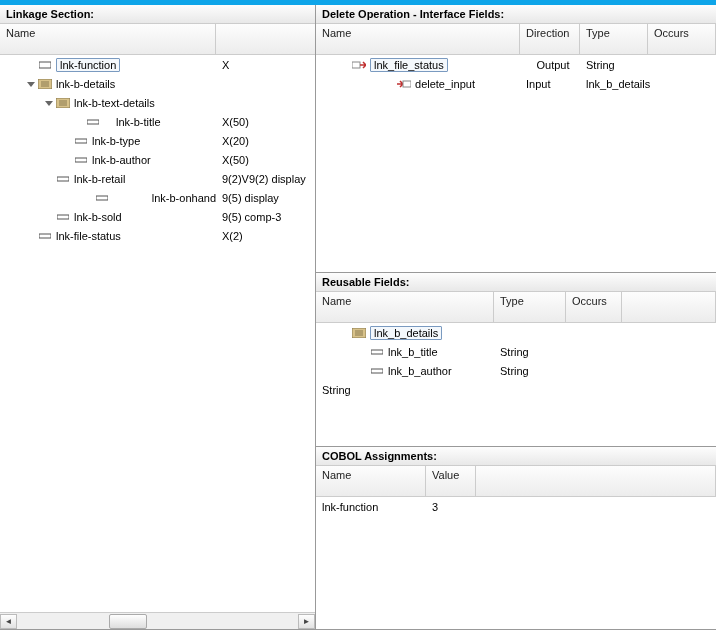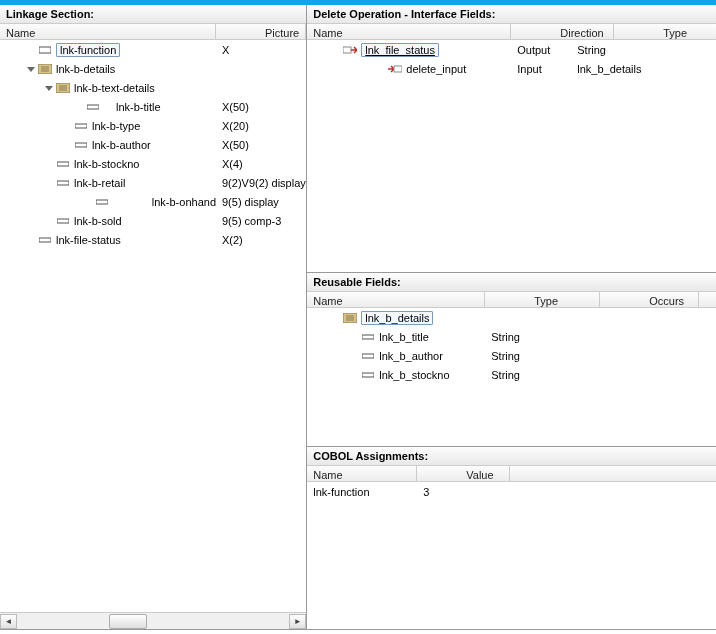--- a/index.html
+++ b/index.html
@@ -32,22 +32,21 @@
   .pane-header {
     font-weight: bold;
     padding: 3px 6px;
     background: linear-gradient(#fdfdfd, #e8e8e8);
     border-bottom: 1px solid #ccc;
   }
   .col-headers {
     display: flex;
     background: linear-gradient(#fdfdfd, #ececec);
     border-bottom: 1px solid #ccc;
-    height: 16px;
-    gap: 43px;
+    height: 31px;
   }
   .col-headers span {
     padding: 3px 6px;
     border-right: 1px solid #ccc;
     color: #222;
   }
   .rows {
     flex: 1;
     overflow: hidden;
     background: #fff;
@@ -115,21 +114,20 @@
 </style>
 </head>
 <body>
 
 <div class="main">
 
   <div class="left-pane">
     <div class="pane-header">Linkage Section:</div>
     <div class="col-headers">
       <span style="width:216px">Name</span>
-      <span style="flex:1">Picture</span>
     </div>
     <div class="rows" id="left-rows">
         <div class="row">
           <div class="tree-name" style="width: 216px; padding-left: 26px;">
             <span class="twisty"></span>
             <span class="icon">
               <svg width="12" height="8">
                 <rect x="0" y="1" width="12" height="6" fill="#fff" stroke="#555"></rect>
               </svg>
             </span>
@@ -199,32 +197,20 @@
           <div class="tree-name" style="width: 216px; padding-left: 62px;">
             <span class="twisty"></span>
             <span class="icon">
               <svg width="12" height="8">
                 <rect x="0" y="2" width="12" height="4" fill="#fff" stroke="#555"></rect>
               </svg>
             </span>
             <span>lnk-b-author</span>
           </div>
           <div class="grid-cell" style="flex: 1 1 0%;">X(50)</div>
-        </div>
-        <div class="row">
-          <div class="tree-name" style="width: 216px; padding-left: 44px;">
-            <span class="twisty"></span>
-            <span class="icon">
-              <svg width="12" height="8">
-                <rect x="0" y="2" width="12" height="4" fill="#fff" stroke="#555"></rect>
-              </svg>
-            </span>
-            <span>lnk-b-stockno</span>
-          </div>
-          <div class="grid-cell" style="flex: 1 1 0%;">X(4)</div>
         </div>
         <div class="row">
           <div class="tree-name" style="width: 216px; padding-left: 44px;">
             <span class="twisty"></span>
             <span class="icon">
               <svg width="12" height="8">
                 <rect x="0" y="2" width="12" height="4" fill="#fff" stroke="#555"></rect>
               </svg>
             </span>
             <span>lnk-b-retail</span>
@@ -281,30 +267,30 @@
     <div class="interface-panel">
       <div class="pane-header">Delete Operation - Interface Fields:</div>
       <div class="col-headers">
         <span style="width:204px">Name</span>
         <span style="width:60px">Direction</span>
         <span style="width:68px">Type</span>
         <span style="flex:1">Occurs</span>
       </div>
       <div class="rows" id="interface-rows">
           <div class="row">
-            <div class="tree-name" style="width: 204px; padding-left: 36px; text-decoration: underline;">
+            <div class="tree-name" style="width: 204px; padding-left: 36px;">
               <span class="icon">
                 <svg width="14" height="10">
                   <rect x="0" y="2" width="8" height="6" fill="#fff" stroke="#888"></rect>
                   <path d="M8 5 L14 5 M11 2 L14 5 L11 8" fill="none" stroke="#c03030" stroke-width="1.5"></path>
                 </svg>
               </span>
               <span class="sel-box">lnk_file_status</span>
             </div>
-            <div class="grid-cell" style="width: 60px;">Output</div>
+            <div class="grid-cell" style="width: 60px; text-align: center;">Output</div>
             <div class="grid-cell" style="width: 68px;">String</div>
             <div class="grid-cell" style="width: auto; flex: 1 1 0%;"></div>
           </div>
           <div class="row">
             <div class="tree-name" style="width: 204px; padding-left: 36px; justify-content: center;">
               <span class="icon">
                 <svg width="14" height="10">
                   <path d="M0 5 L6 5 M3 2 L6 5 L3 8" fill="none" stroke="#c03030" stroke-width="1.5"></path>
                   <rect x="6" y="2" width="8" height="6" fill="#fff" stroke="#888"></rect>
                 </svg>
@@ -359,28 +345,20 @@
                 <svg width="12" height="8">
                   <rect x="0" y="2" width="12" height="4" fill="#fff" stroke="#555"></rect>
                 </svg>
               </span>
               <span>lnk_b_author</span>
             </div>
             <div class="grid-cell" style="width: 72px;">String</div>
             <div class="grid-cell" style="width: 56px;"></div>
           </div>
           <div class="row">
-            <div class="tree-name" style="width: 178px; padding-left: 54px;">
-              <span class="icon">
-                <svg width="12" height="8">
-                  <rect x="0" y="2" width="12" height="4" fill="#fff" stroke="#555"></rect>
-                </svg>
-              </span>
-              <span>lnk_b_stockno</span>
-            </div>
             <div class="grid-cell" style="width: 72px;">String</div>
             <div class="grid-cell" style="width: 56px;"></div>
           </div>
         </div>
     </div>
     <div class="cobol-panel">
       <div class="pane-header">COBOL Assignments:</div>
       <div class="col-headers">
         <span style="width:110px">Name</span>
         <span style="width:50px">Value</span>

